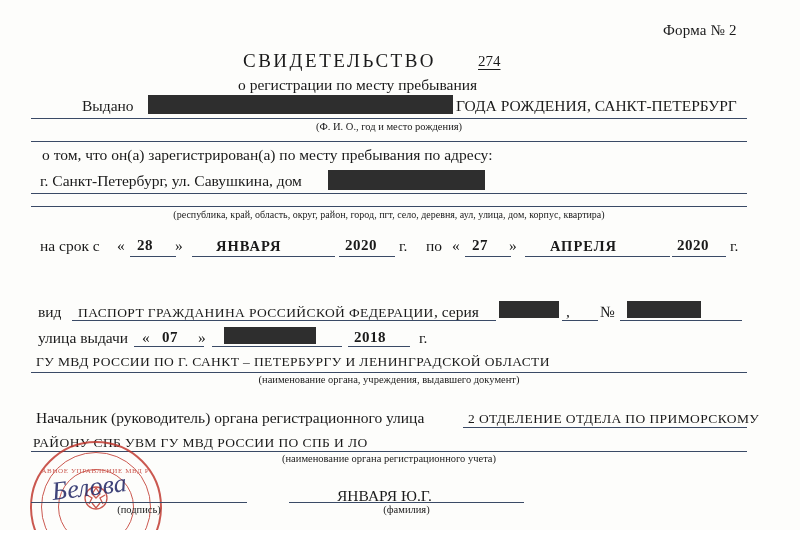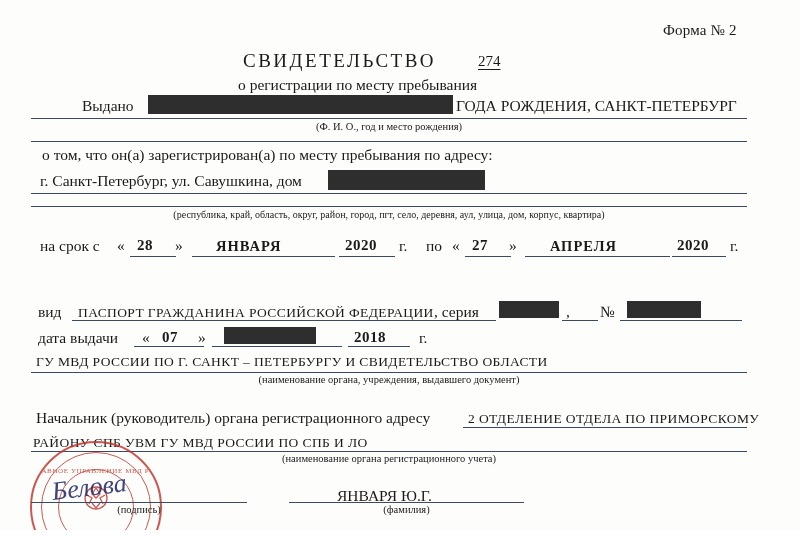--- a/index.html
+++ b/index.html
@@ -212,36 +212,36 @@
   <div class="txt small-caps-line" style="left:78px; top:305px;">ПАСПОРТ ГРАЖДАНИНА РОССИЙСКОЙ ФЕДЕРАЦИИ</div>
   <div class="txt body-line" style="left:434px; top:303px;">, серия</div>
   <div class="redact" style="left:499px; top:301px; width:60px; height:17px;"></div>
   <div class="txt body-line" style="left:566px; top:303px;">,</div>
   <div class="txt body-line" style="left:600px; top:303px;">№</div>
   <div class="redact" style="left:627px; top:301px; width:74px; height:17px;"></div>
   <div class="rule" style="left:72px; top:320px; width:424px;"></div>
   <div class="rule" style="left:562px; top:320px; width:36px;"></div>
   <div class="rule" style="left:620px; top:320px; width:122px;"></div>
 
-  <div class="txt body-line" style="left:38px; top:329px;">дата выдачи</div>
+  <div class="txt body-line" style="left:38px; top:329px;">улица выдачи</div>
   <div class="txt body-line" style="left:142px; top:329px;">«</div>
   <div class="txt date-val" style="left:162px; top:329px;">07</div>
   <div class="txt body-line" style="left:198px; top:329px;">»</div>
   <div class="redact" style="left:224px; top:327px; width:92px; height:17px;"></div>
   <div class="txt year-val" style="left:354px; top:329px;">2018</div>
   <div class="txt body-line" style="left:419px; top:329px;">г.</div>
   <div class="rule" style="left:134px; top:346px; width:70px;"></div>
   <div class="rule" style="left:212px; top:346px; width:130px;"></div>
   <div class="rule" style="left:348px; top:346px; width:62px;"></div>
 
-  <div class="txt small-caps-line" style="left:36px; top:354px;">ГУ  МВД  РОССИИ  ПО  Г. САНКТ – ПЕТЕРБУРГУ  И  СВИДЕТЕЛЬСТВО ОБЛАСТИ</div>
+  <div class="txt small-caps-line" style="left:36px; top:354px;">ГУ  МВД  РОССИИ  ПО  Г. САНКТ – ПЕТЕРБУРГУ  И  ЛЕНИНГРАДСКОЙ ОБЛАСТИ</div>
   <div class="rule" style="left:31px; top:372px; width:716px;"></div>
   <div class="caption" style="left:31px; top:374px; width:716px;">(наименование органа, учреждения, выдавшего документ)</div>
 
-  <div class="txt body-line" style="left:36px; top:409px;">Начальник (руководитель) органа регистрационного адресу</div>
+  <div class="txt body-line" style="left:36px; top:409px;">Начальник (руководитель) органа регистрационного улица</div>
   <div class="txt small-caps-line" style="left:468px; top:411px;">2 ОТДЕЛЕНИЕ ОТДЕЛА  ПО ПРИМОРСКОМУ</div>
   <div class="rule" style="left:463px; top:427px; width:284px;"></div>
 
   <div class="txt small-caps-line" style="left:33px; top:435px;">РАЙОНУ СПБ УВМ  ГУ  МВД  РОССИИ  ПО СПБ  И  ЛО</div>
   <div class="rule" style="left:31px; top:451px; width:716px;"></div>
   <div class="caption" style="left:31px; top:453px; width:716px;">(наименование органа регистрационного учета)</div>
 
   <div class="stamp">
     <div class="stamp-inner"></div>
     <div class="stamp-arc-top">

